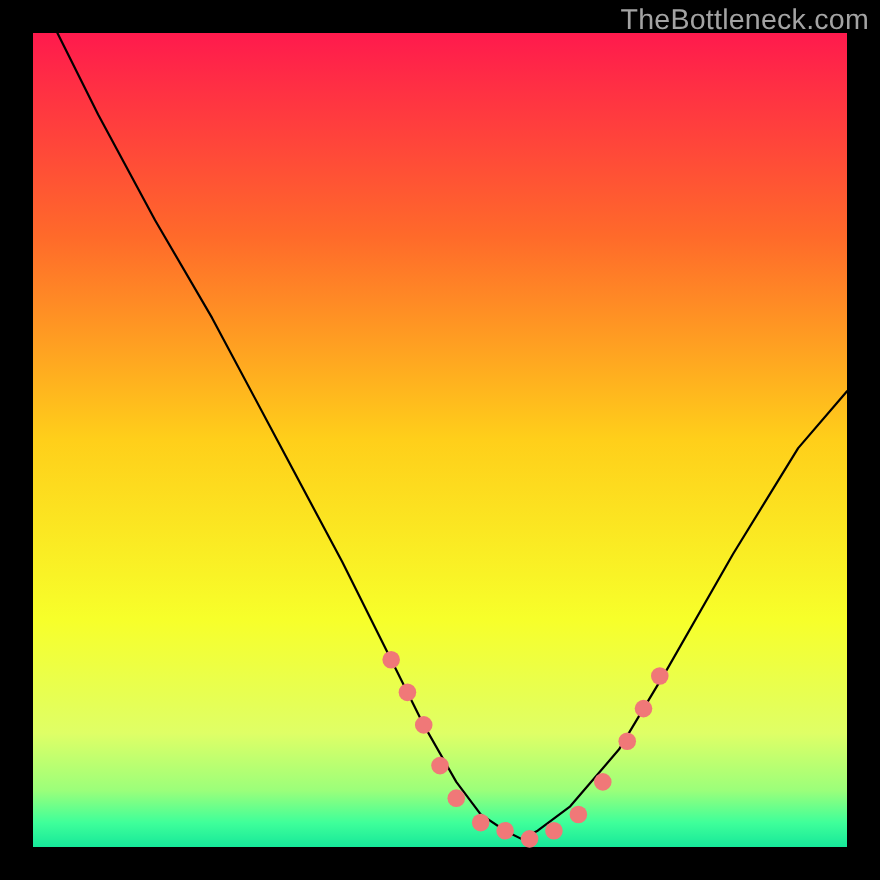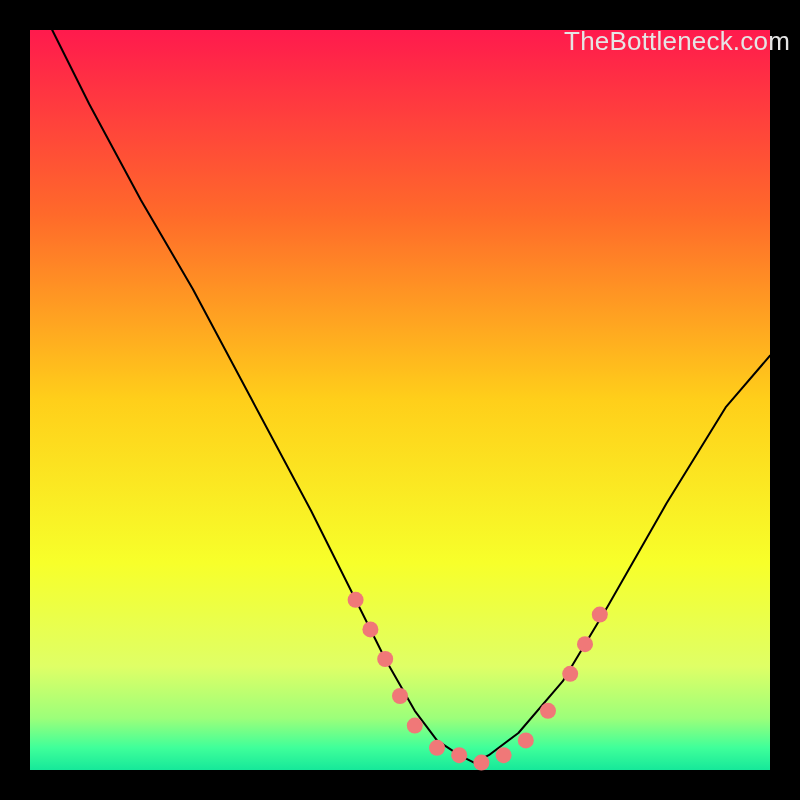--- a/index.html
+++ b/index.html
@@ -15,25 +15,24 @@
     width: 800px;
     height: 800px;
   }
   .watermark {
     position: absolute;
     top: 2px;
     right: 10px;
     font-family: Arial, Helvetica, sans-serif;
     font-size: 26px;
     font-weight: 500;
-    color: #e5e5e5;
+    color: #a3a3a3;
     letter-spacing: 0.2px;
     z-index: 5;
     user-select: none;
-    margin-top: 24px;
   }
   svg {
     display: block;
     position: absolute;
     top: 0;
     left: 0;
   }
 </style>
 </head>
 <body>

